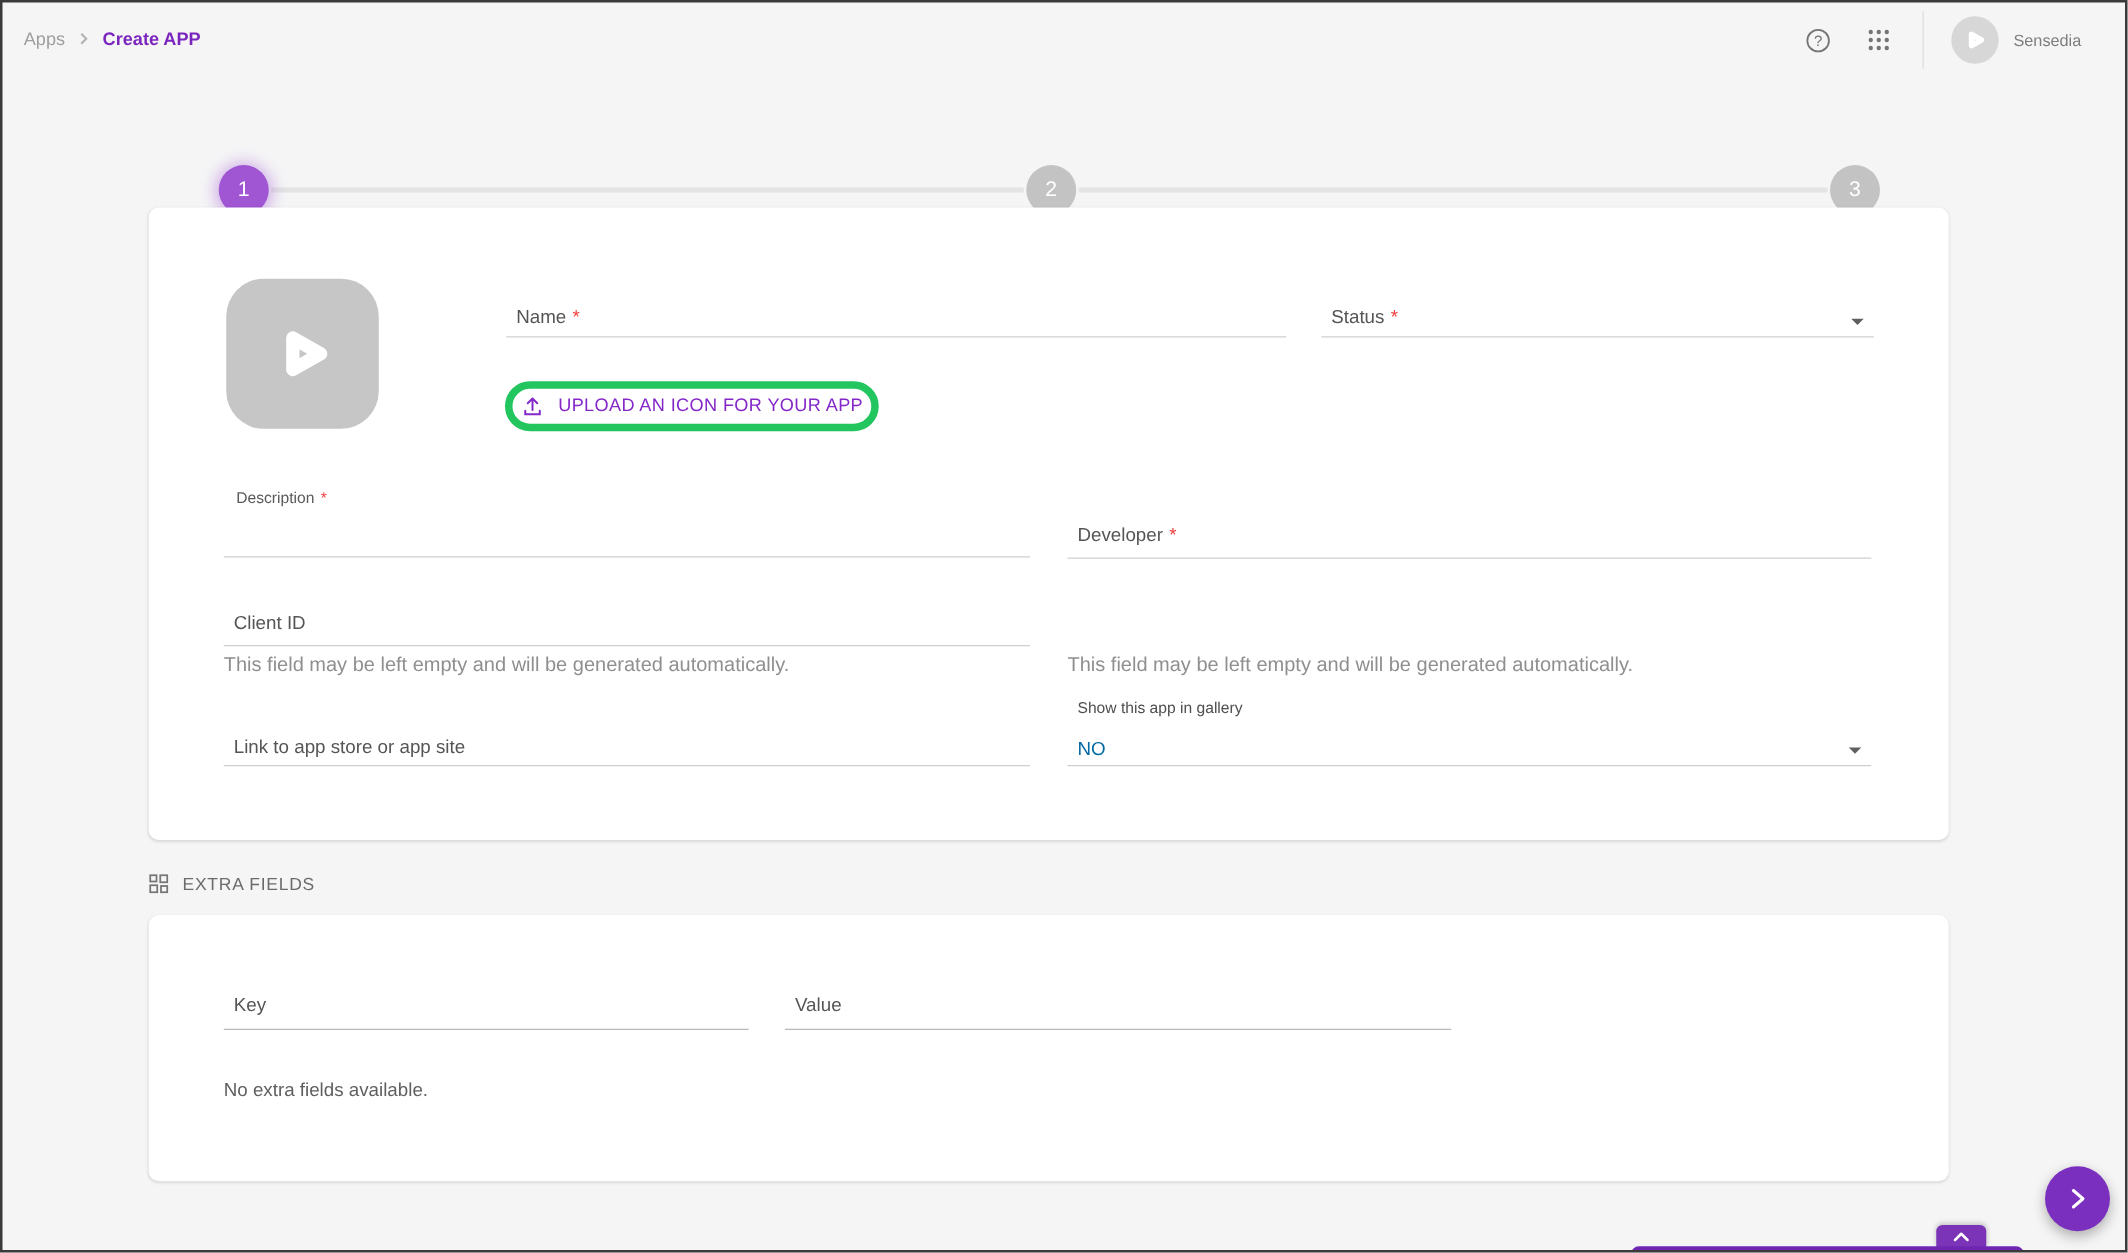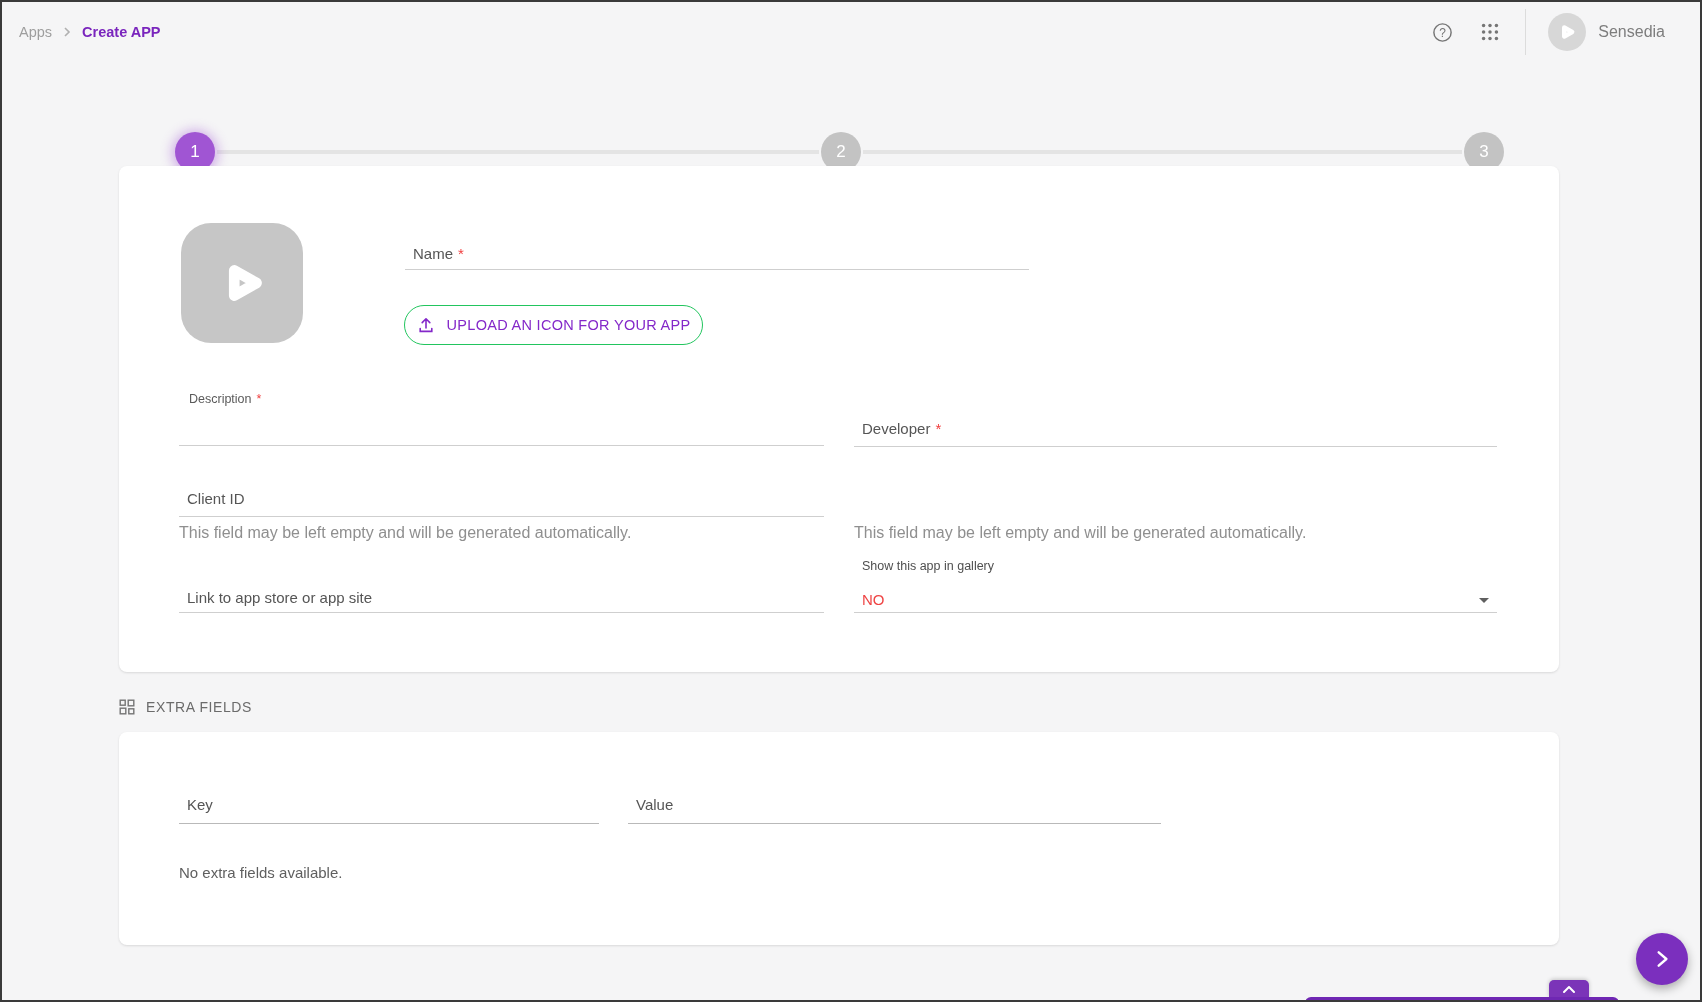--- a/index.html
+++ b/index.html
@@ -30,21 +30,21 @@
   .icon-btn {
     background: none; border: none; cursor: pointer;
     width: 26px; height: 26px; display: flex; align-items: center; justify-content: center;
   }
   .topbar-divider { width: 1px; height: 46px; background: #dcdcdc; margin: 0 22px; }
   .brand { display: flex; align-items: center; gap: 12px; }
   .brand-logo {
     width: 38px; height: 38px; border-radius: 50%; background: #d7d7d7;
     display: flex; align-items: center; justify-content: center;
   }
-  .brand-name { font-size: 16px; color: #7d7d7d; }
+  .brand-name { font-size: 13px; color: #7d7d7d; }
 
   
   .stepper { position: absolute; left: 0; top: 60px; width: 100%; height: 90px; }
   .step-line { position: absolute; top: 88px; height: 4px; background: #e4e4e4; }
   .step-circle {
     position: absolute; top: 70px; width: 40px; height: 40px; border-radius: 50%;
     display: flex; align-items: center; justify-content: center;
     color: #fff; font-size: 17px; font-weight: 500; border: none; cursor: pointer;
   }
   .step-circle.active {
@@ -85,34 +85,34 @@
   .tf-input {
     position: absolute; left: 0; right: 0; bottom: 0; height: 24px;
     border: none; outline: none; background: transparent;
     font: inherit; font-size: 15px; color: #333; padding-left: 8px;
   }
   .helper-text { position: absolute; font-size: 16px; color: #8f8f8f; }
   .standalone-label { position: absolute; font-size: 12.5px; color: #4f4f4f; }
   .select-field { cursor: pointer; }
   .select-value {
     position: absolute; left: 0; bottom: 4px; padding-left: 8px;
-    font-size: 15px; color: #ef4444;
+    font-size: 15px; color: #0369a1;
   }
   .dd-arrow {
     position: absolute; right: 8px; bottom: 9px;
     width: 0; height: 0;
     border-left: 5px solid transparent; border-right: 5px solid transparent;
     border-top: 5px solid #5f5f5f;
   }
 
   
   .upload-btn {
     position: absolute; left: 285px; top: 139px; width: 299px; height: 40px;
     display: flex; align-items: center; justify-content: center; gap: 12px;
-    background: #ffffff; border: 1px solid #22c55e; border-radius: 20px;
+    background: #ffffff; border: 6px solid #22c55e; border-radius: 20px;
     color: #8428c9; font-size: 14.5px; font-weight: 500; letter-spacing: 0.3px;
     cursor: pointer; font-family: inherit;
   }
   .add-btn {
     position: absolute; left: 1181px; top: 57px; width: 194px; height: 38px;
     display: flex; align-items: center; justify-content: center; gap: 10px;
     background: #c9c9c9; border: none; border-radius: 19px;
     color: #ffffff; font-size: 13.5px; font-weight: 500; letter-spacing: 0.6px;
     cursor: default; font-family: inherit;
   }
@@ -220,20 +220,24 @@
       <svg width="62" height="62" viewBox="0 0 64 64">
         <path d="M24 19 L47 32 L24 45 Z" fill="none" stroke="#ffffff" stroke-width="11" stroke-linejoin="round"></path>
       </svg>
     </div>
 
     <div class="tf" style="left:286px;top:79px;width:624px;height:25px">
       <span class="tf-label"><span>Name</span><span class="req">*</span></span>
       <input class="tf-input" type="text" style="">
     </div>
 
+    <div class="tf select-field" style="left:938px;top:79px;width:442px;height:25px" role="button">
+      <span class="tf-label"><span>Status</span><span class="req">*</span></span>
+      <span class="dd-arrow"></span>
+    </div>
 
     <button class="upload-btn">
       <svg width="18" height="18" viewBox="0 0 18 18">
         <path d="M9 12 V3.2 M5.2 6.6 L9 2.8 L12.8 6.6" fill="none" stroke="#8428c9" stroke-width="1.6" stroke-linecap="round" stroke-linejoin="round"></path>
         <path d="M3.2 12.6 V15.4 H14.8 V12.6" fill="none" stroke="#8428c9" stroke-width="1.6" stroke-linecap="round"></path>
       </svg>
       <span>UPLOAD AN ICON FOR YOUR APP</span>
     </button>
 
     <div class="tf" style="left:60px;top:223px;width:645px;height:57px">

